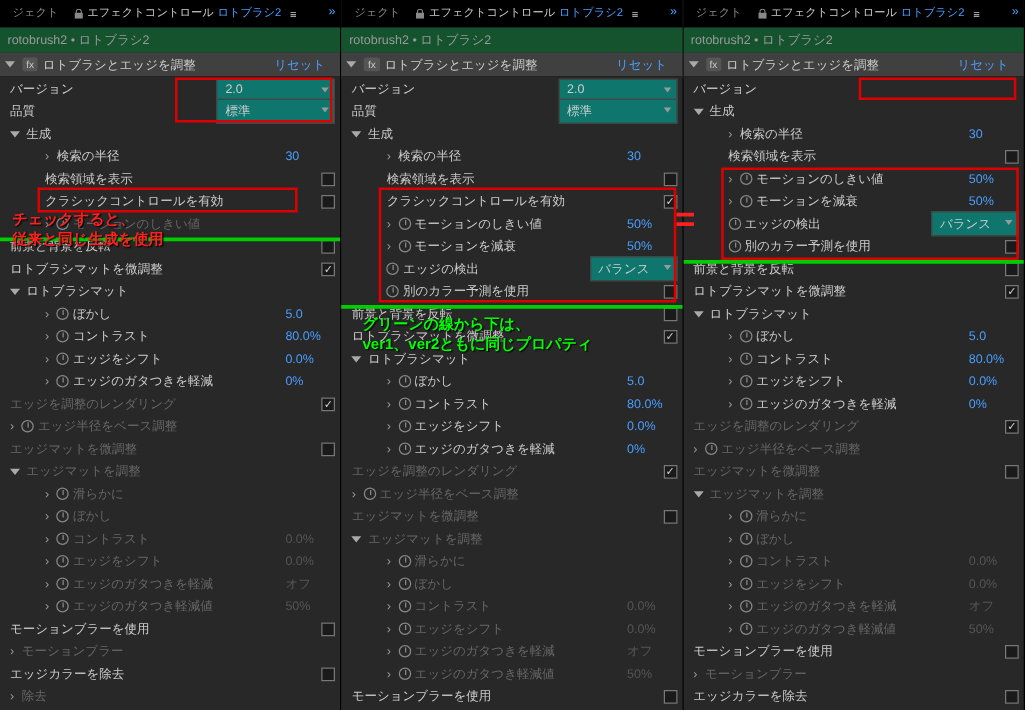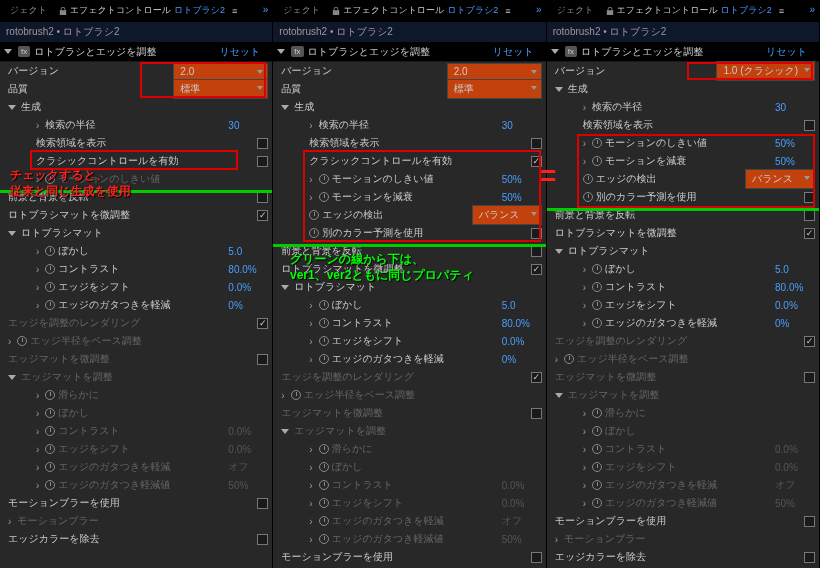--- a/index.html
+++ b/index.html
@@ -3,37 +3,37 @@
 <meta charset="utf-8">
 <style>
 *{margin:0;padding:0;box-sizing:border-box;font-family:"Hiragino Kaku Gothic ProN","Arial",sans-serif}
 body{background:#1a1a1a;width:820px;height:568px;display:flex;position:relative;font-size:10px;color:#ccc}
 .panel{flex:1;min-width:0;background:#282828;border-right:1px solid #000;position:relative}
 .panel:last-child{border-right:none}
 .tabs{height:22px;background:#000000;display:flex;align-items:center;padding:0 4px;border-bottom:1px solid #000}
 .tab{padding:3px 6px;color:#888;font-size:9px;display:flex;align-items:center;gap:3px}
 .tab.active{color:#ccc}
 .lock-icon{display:inline-block;width:8px;height:8px}
-.breadcrumb{height:20px;padding:3px 6px;background:#0f172a;color:#999;font-size:10px}
-.fx-header{height:20px;background:#000000;display:flex;align-items:center;gap:4px;padding:0 4px;border-bottom:1px solid #1a1a1a}
+.breadcrumb{height:20px;padding:3px 6px;background:#14532d;color:#999;font-size:10px}
+.fx-header{height:20px;background:#404040;display:flex;align-items:center;gap:4px;padding:0 4px;border-bottom:1px solid #1a1a1a}
 .fx-label{background:#555;padding:1px 3px;font-size:8px;border-radius:2px}
 .reset{color:#4a9eff;font-size:10px;margin-left:auto;margin-right:8px}
 .row{height:18px;display:flex;align-items:center;padding:0 4px;gap:3px}
 .indent1{padding-left:8px}
 .indent2{padding-left:36px}
 .tw{display:inline-block;width:0;height:0;border-top:4px solid transparent;border-bottom:4px solid transparent;border-left:5px solid #aaa;margin-right:2px}
 .tw.open{border-left:4px solid transparent;border-right:4px solid transparent;border-top:5px solid #aaa;border-bottom:none}
 .chev::before{content:"›";color:#999;margin-right:3px}
 .stopwatch{width:10px;height:10px;border:1px solid #888;border-radius:50%;display:inline-block;position:relative}
 .stopwatch::after{content:"";position:absolute;width:1px;height:4px;background:#888;top:1px;left:4px}
 .label{flex:1;color:#ccc}
 .label.dim{color:#666}
 .value{color:#4a9eff;min-width:40px}
 .value.dim{color:#555}
-.dropdown{background:#c2410c;border:1px solid #444;padding:2px 16px 2px 6px;min-width:95px;position:relative;color:#ccc}
+.dropdown{background:#0f766e;border:1px solid #444;padding:2px 16px 2px 6px;min-width:95px;position:relative;color:#ccc}
 .dropdown::after{content:"";position:absolute;right:4px;top:6px;border-left:3px solid transparent;border-right:3px solid transparent;border-top:4px solid #999}
 .dropdown.sm{min-width:70px}
 .checkbox{width:11px;height:11px;border:1px solid #777;background:#1a1a1a;display:inline-block}
 .checkbox.checked::after{content:"✓";color:#ccc;font-size:9px;line-height:9px;display:block;text-align:center}
 .redbox{position:absolute;border:2px solid #d00;pointer-events:none;z-index:10}
 .greenline{position:absolute;height:3px;background:#0c0;pointer-events:none;z-index:10}
 .anno{position:absolute;color:#ff2020;font-weight:bold;font-size:12px;text-shadow:1px 1px 1px #000;z-index:20;pointer-events:none;line-height:1.3}
 .anno.green{color:#00ff00}
 .eq{position:absolute;color:#ff2020;font-size:28px;font-weight:bold;z-index:20}
 .chev-up{position:absolute;top:4px;right:4px;color:#4a9eff;font-size:10px}
@@ -174,20 +174,23 @@
       <span class="label">モーションブラーを使用</span>
       <span class="checkbox"></span>
     </div>
   <div class="row indent1 chev">
       <span class="label dim">モーションブラー</span>
     </div>
   <div class="row indent1">
       <span class="label">エッジカラーを除去</span>
       <span class="checkbox"></span>
     </div>
+  <div class="row indent1 chev">
+      <span class="label dim">除去</span>
+    </div>
 </div>
 
 <div class="panel">
   <div class="tabs">
     <span class="tab">ジェクト</span>
     <span class="tab active">
       <svg class="lock-icon" viewBox="0 0 10 10">
           <path fill="#888" d="M2 4V3a3 3 0 016 0v1h1v6H1V4h1zm1 0h4V3a2 2 0 00-4 0v1z"></path>
         </svg>
       <span>エフェクトコントロール</span>
@@ -349,21 +352,20 @@
   <div class="breadcrumb">rotobrush2 • ロトブラシ2</div>
   <div class="fx-header">
     <span class="tw open"></span>
     <span class="fx-label">fx</span>
     <span>ロトブラシとエッジを調整</span>
     <span class="reset">リセット</span>
   </div>
   <div class="redbox" style="top:62px;left:140px;width:126px;height:18px"></div>
   <div class="row indent1">
       <span class="label">バージョン</span>
-      <span class="dropdown">1.0 (クラシック)</span>
     </div>
   <div class="row indent1">
       <span class="tw open"></span>
       <span class="label">生成</span>
     </div>
   <div class="row indent2 chev">
       <span class="label">検索の半径</span>
       <span class="value">30</span>
     </div>
   <div class="row indent2">

